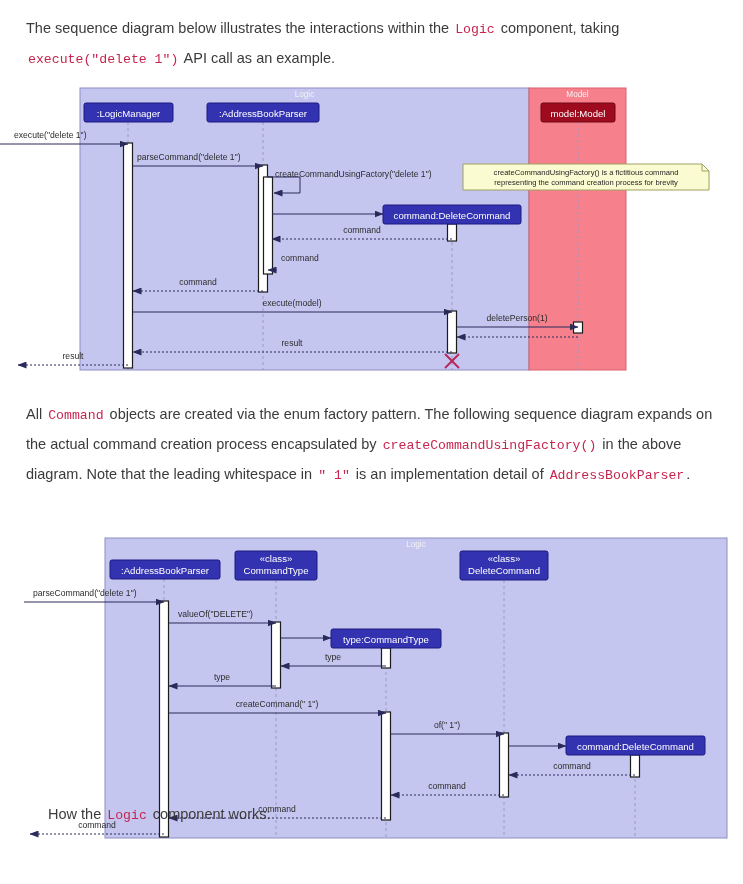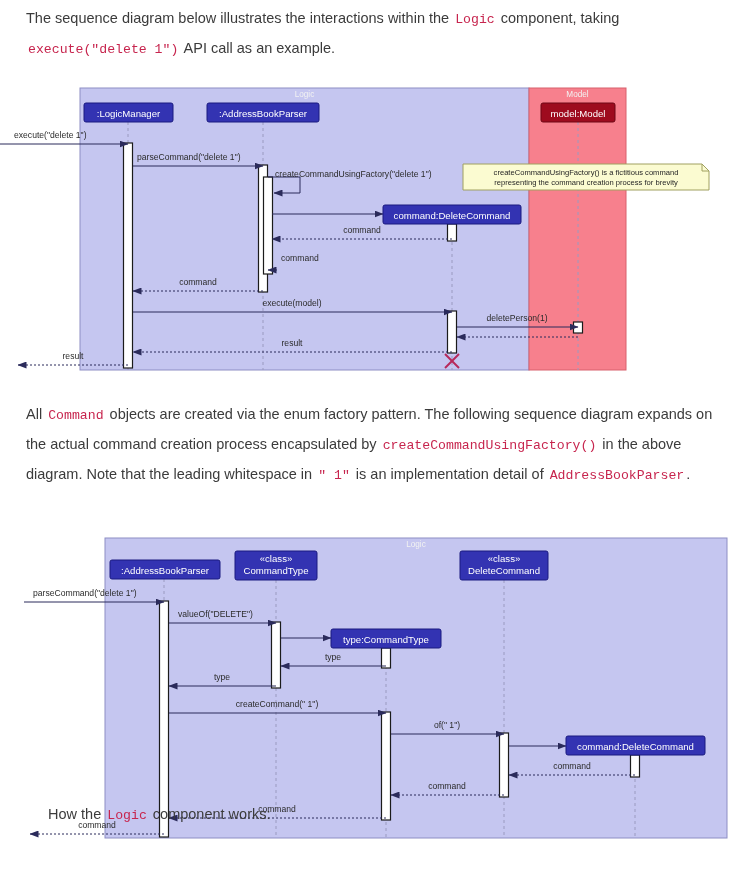--- a/index.html
+++ b/index.html
@@ -52,21 +52,21 @@
   }
   .notetext {
     font-family: "Liberation Sans", sans-serif;
     fill: #262626;
     font-size: 7.6px;
   }
 </style>
 </head>
 <body>
 
-<div class="prose" style="top:4px;">The sequence diagram below illustrates the interactions within the <span class="code">Logic</span> component, taking <span class="code">execute("delete 1")</span> API call as an example.</div>
+<div class="prose" style="top:14px;">The sequence diagram below illustrates the interactions within the <span class="code">Logic</span> component, taking <span class="code">execute("delete 1")</span> API call as an example.</div>
 
 <div class="diagram" style="top:0px;left:0px;">
   <svg id="svg1" width="743" height="400" aria-label="Logic component sequence diagram">
       <defs>
         <marker id="arrowhead-svg1" markerWidth="9" markerHeight="7" refX="8.5" refY="3.5" orient="auto" markerUnits="userSpaceOnUse">
           <path d="M0,0 L9,3.5 L0,7 z" fill="#2b2b5b"></path>
         </marker>
       </defs>
       <g>
         <rect x="80" y="88" width="449" height="282" fill="#c5c6f0" stroke="#8d8ec4" stroke-width="1"></rect>

